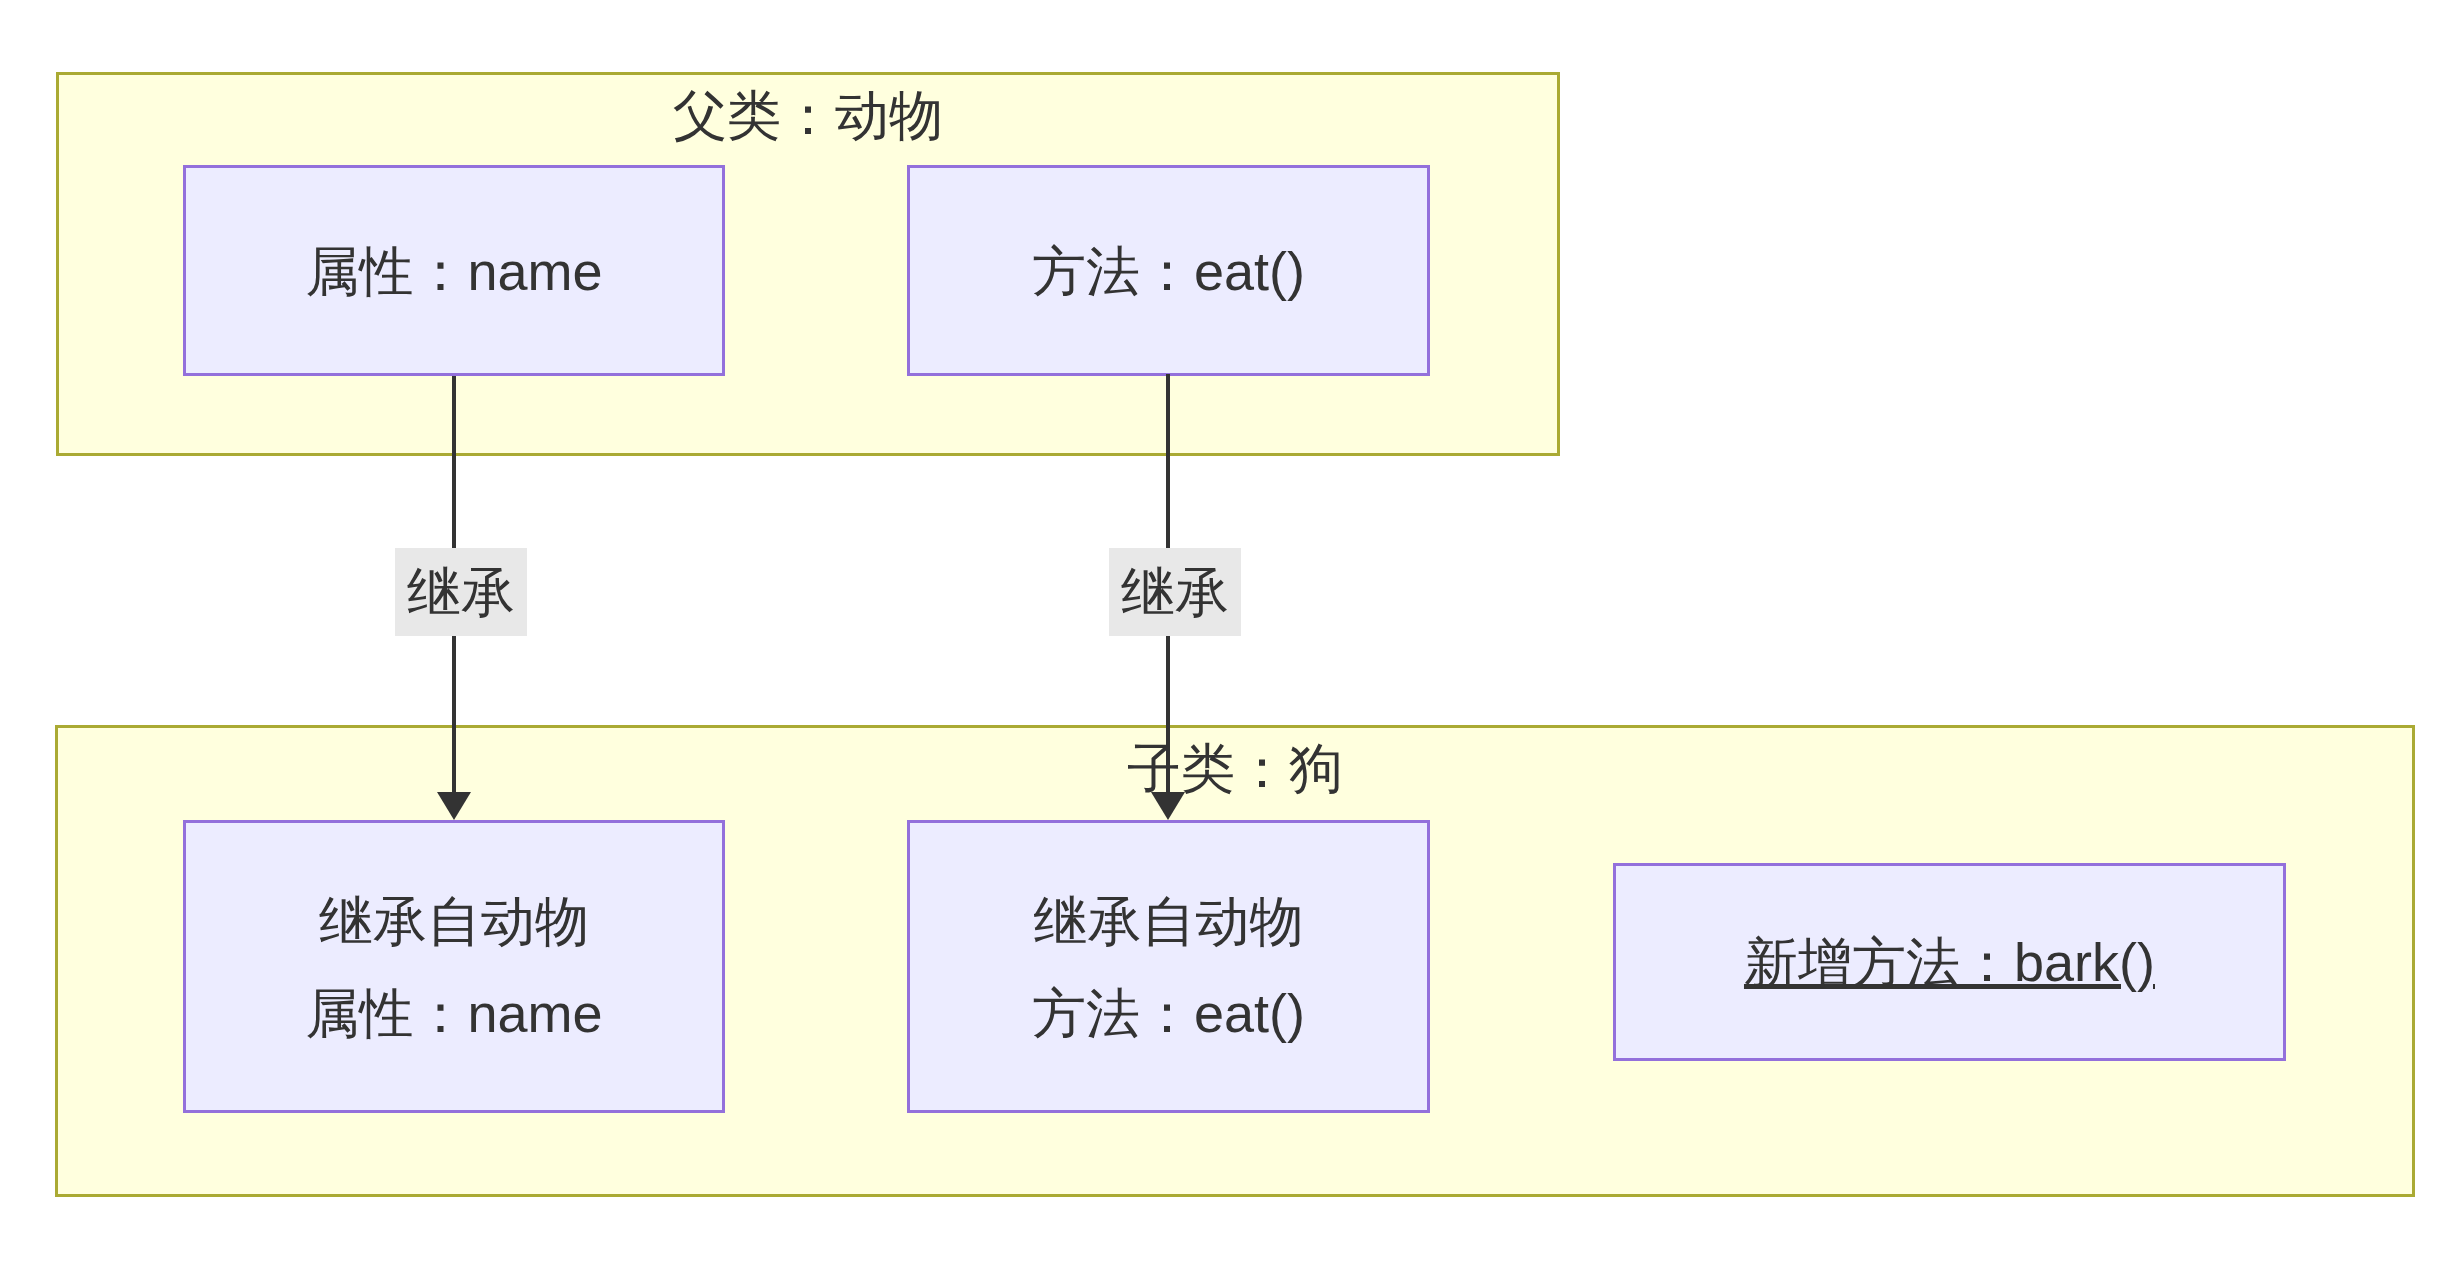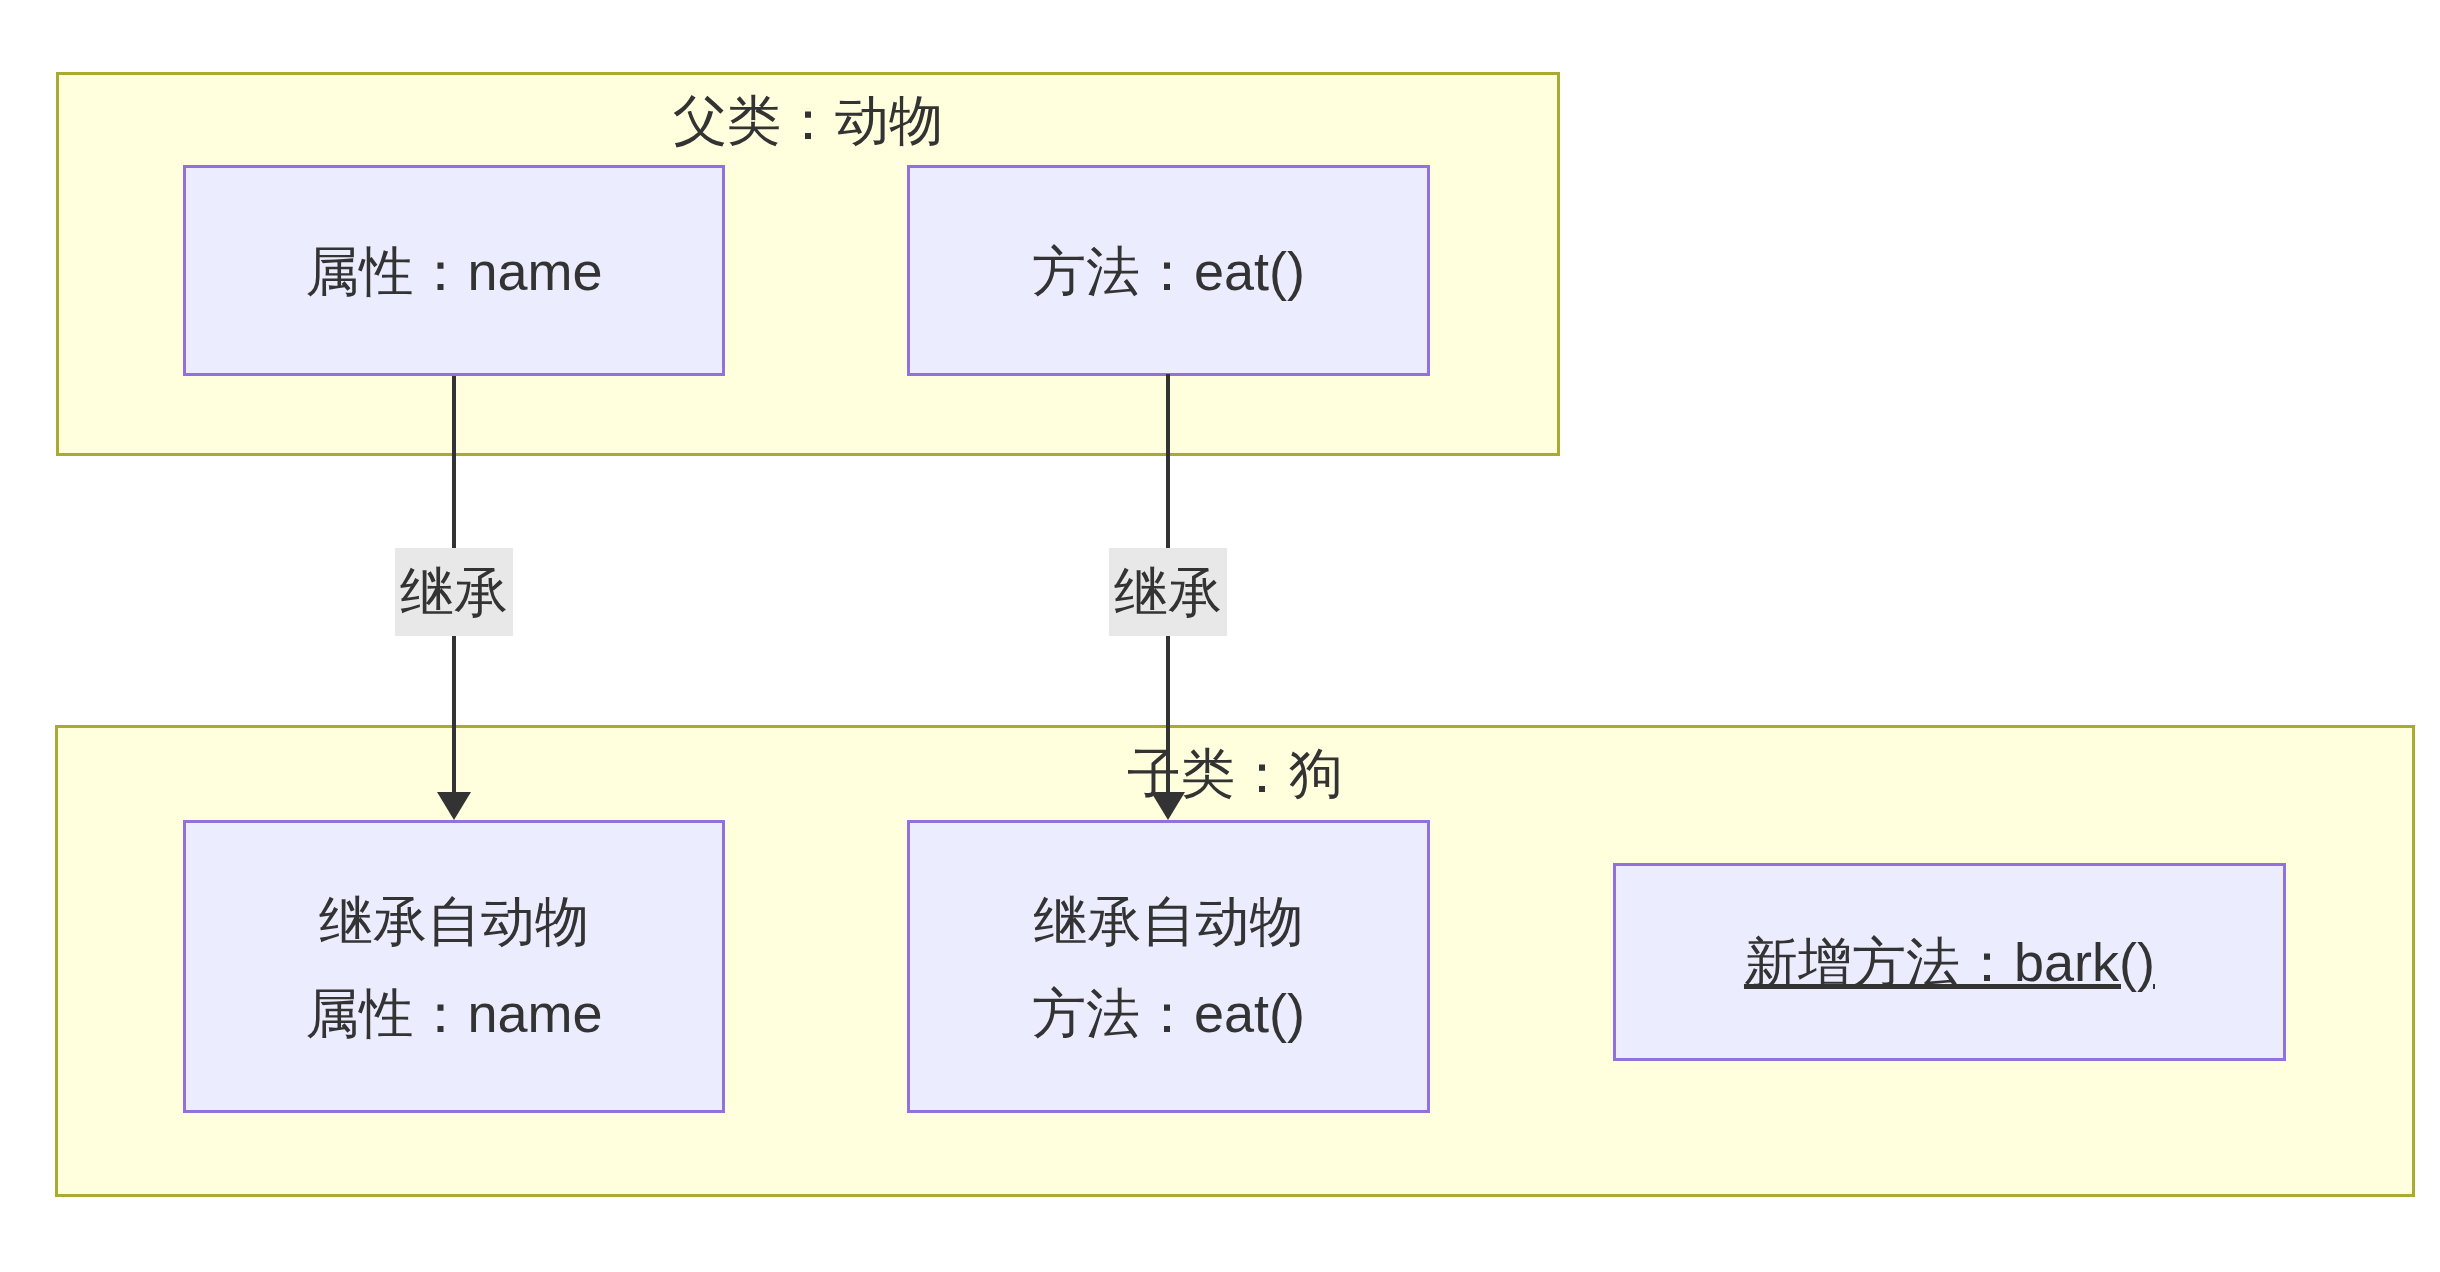--- a/index.html
+++ b/index.html
@@ -22,20 +22,21 @@
   }
   .cluster-parent { left: 56px;  top: 72px;  width: 1504px; height: 384px; }
   .cluster-child  { left: 55px;  top: 725px; width: 2360px; height: 472px; }
   .cluster-title {
     position: absolute;
     z-index: 2;
     font-size: 54px;
     line-height: 92px;
     text-align: center;
     white-space: nowrap;
+    font-family: Liberation Mono, monospace;
   }
   .cluster-title-parent { left: 56px; top: 74px;  width: 1504px; }
   .cluster-title-child  { left: 55px; top: 727px; width: 2360px; }
   
   .node {
     position: absolute;
     background: #ececff;
     border: 3px solid #9370db;
     box-sizing: border-box;
     z-index: 3;
@@ -67,21 +68,21 @@
     width: 0; height: 0;
     border-left: 17px solid transparent;
     border-right: 17px solid transparent;
     border-top: 28px solid #333333;
     z-index: 4;
   }
   .arrowhead-1 { left: 437px;  top: 792px; }
   .arrowhead-2 { left: 1151px; top: 792px; }
   .edge-label {
     position: absolute;
-    width: 118px;
+    width: 132px;
     height: 88px;
     background: #e8e8e8;
     z-index: 5;
     display: flex;
     align-items: center;
     justify-content: center;
     font-size: 54px;
     line-height: 88px;
     white-space: nowrap;
   }

